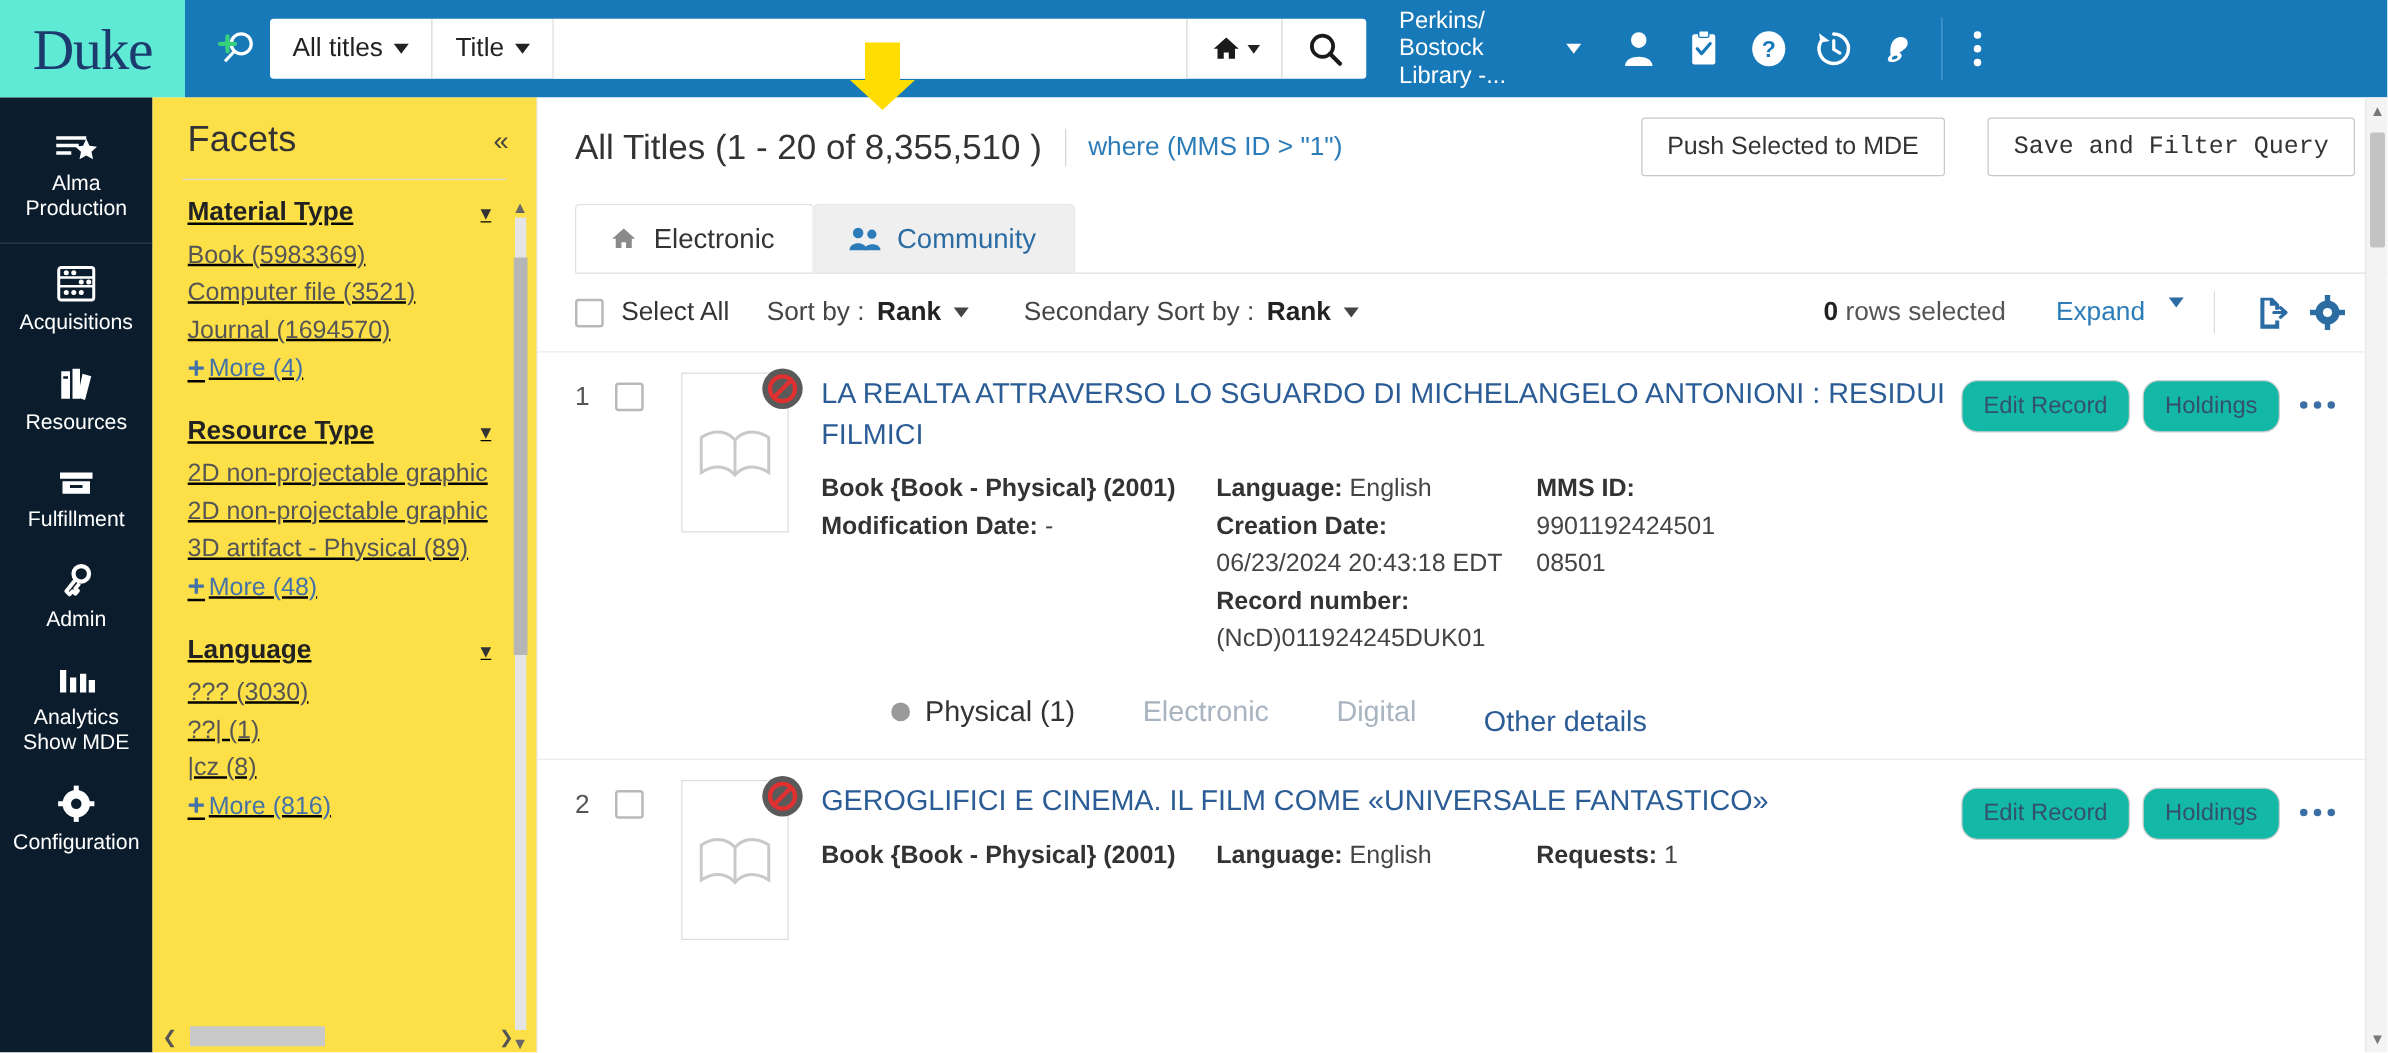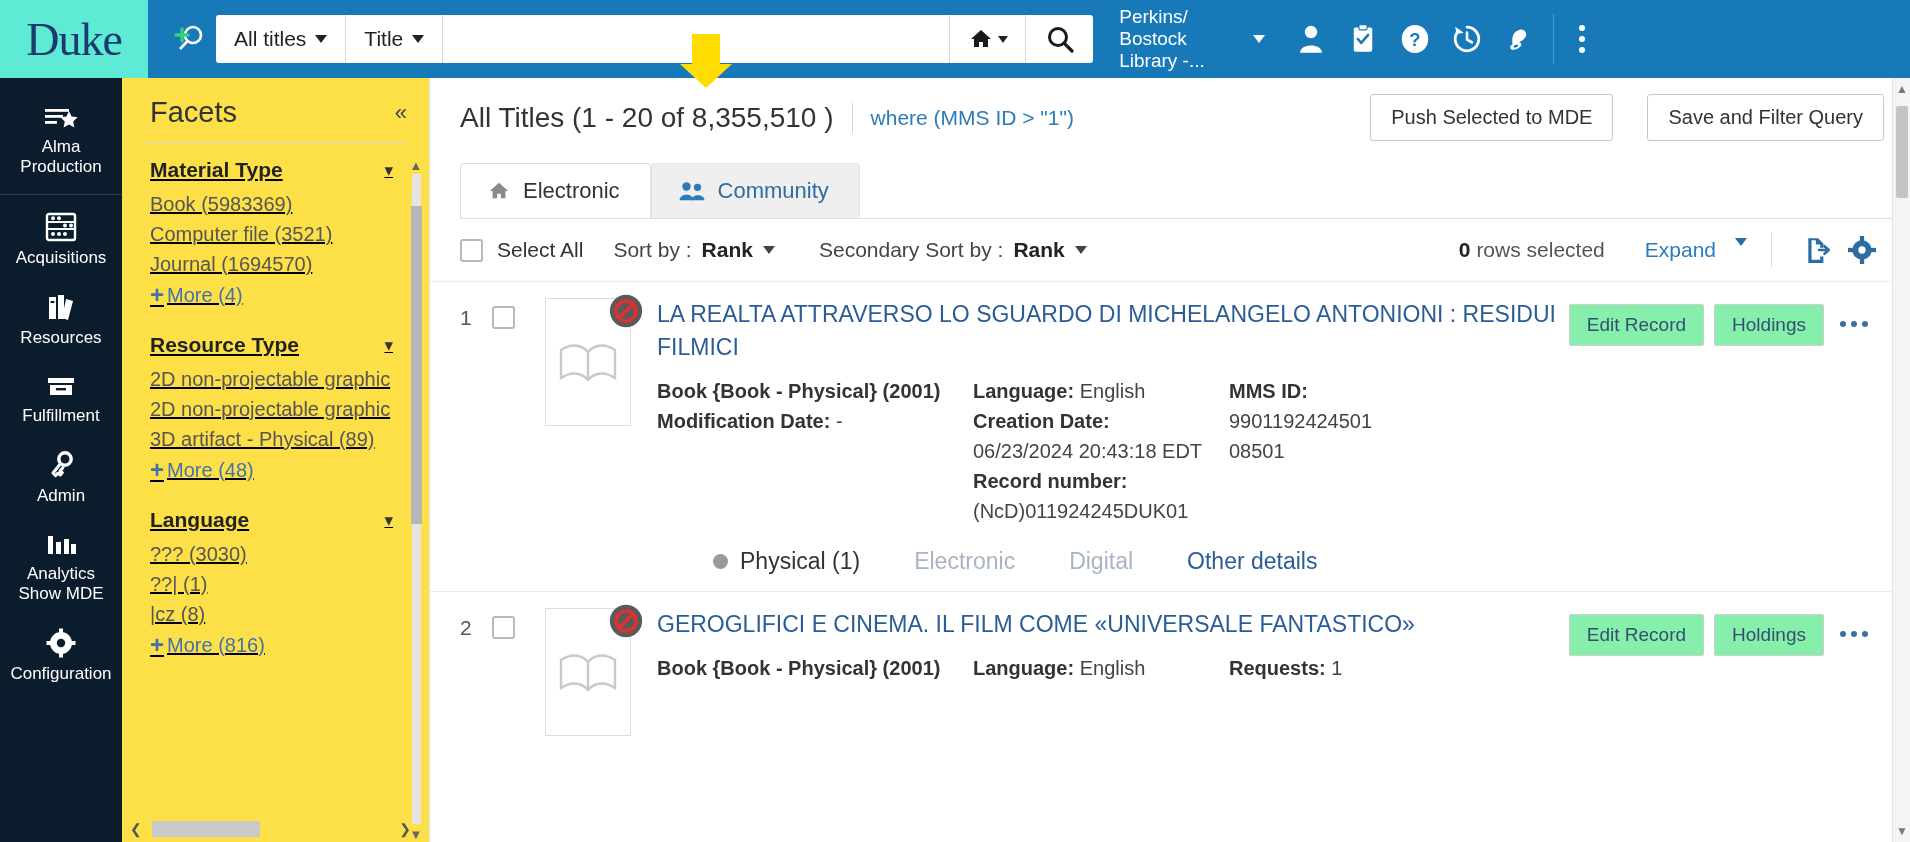--- a/index.html
+++ b/index.html
@@ -131,21 +131,21 @@
   }
   .results-title { font-size: 28px; color: #333; white-space: nowrap; }
   .where-sep { width: 1px; height: 30px; background: #d6d6d6; }
   .where-link { font-size: 21px; color: #2b7cb8; cursor: pointer; white-space: nowrap; }
   .head-spacer { flex: 1; }
   .btn {
     border: 1px solid #c8c8c8; background: #fff; border-radius: 3px;
     font-size: 20px; color: #333; padding: 11px 20px; cursor: pointer;
     font-family: "Liberation Sans", sans-serif; white-space: nowrap;
   }
-  .btn + .btn { margin-left: 16px; }
+  .btn + .btn { margin-left: 16px; font-family: Liberation Mono, monospace; }
 
   .tabs { display: flex; align-items: flex-end; padding: 8px 0 0 30px; gap: 0; }
   .tab {
     display: flex; align-items: center; gap: 12px; font-size: 22px;
     padding: 14px 30px 14px 26px; cursor: pointer; border-radius: 4px 4px 0 0;
     min-width: 158px; justify-content: center;
   }
   .tab.active { background: #fff; color: #333; border: 1px solid #e0e0e0; border-bottom: none; }
   .tab.inactive { background: #efefef; color: #2b6ca3; border: 1px solid #e6e6e6; border-bottom: none; }
   .tabs-underline { height: 1px; background: #e0e0e0; margin-left: 30px; }
@@ -193,26 +193,26 @@
   .meta-col.c2 { width: 256px; }
   .meta-col.c3 { width: 230px; }
   .meta-col b { color: #333; }
   .avail {
     display: flex; align-items: center; gap: 0; margin: 22px 0 6px 56px;
   }
   .avail-item { font-size: 23px; cursor: pointer; display: flex; align-items: center; gap: 12px; margin-right: 54px; }
   .dot { width: 15px; height: 15px; border-radius: 50%; background: #9a9a9a; display: inline-block; }
   .avail-on { color: #333; }
   .avail-off { color: #a8b4c0; }
-  .avail-link { color: #2b5c96; }
+  .avail-link { color: #2b5c96; margin-top: 16px; }
   .rec-actions { display: flex; align-items: flex-start; gap: 0; padding-top: 6px; }
   .rec-btn {
-    border: 1px solid #cfcfcf; background: #86efac; font-size: 19px; color: #33516e;
+    border: 1px solid #cfcfcf; background: #14b8a6; font-size: 19px; color: #33516e;
     padding: 9px 17px; cursor: pointer; font-family: "Liberation Sans", sans-serif;
-    border-radius: 2px; white-space: nowrap;
+    border-radius: 13px; white-space: nowrap;
   }
   .rec-btn + .rec-btn { margin-left: 10px; }
   .rec-dots { display: flex; gap: 5px; align-items: center; padding: 0 16px; cursor: pointer; height: 40px; }
   .rec-dots i { width: 6px; height: 6px; border-radius: 50%; background: #3a6ea5; }
 
   
   .page-scroll {
     position: absolute; right: 0; top: 0; bottom: 0; width: 18px; background: #f4f4f4;
     border-left: 1px solid #e6e6e6;
   }

